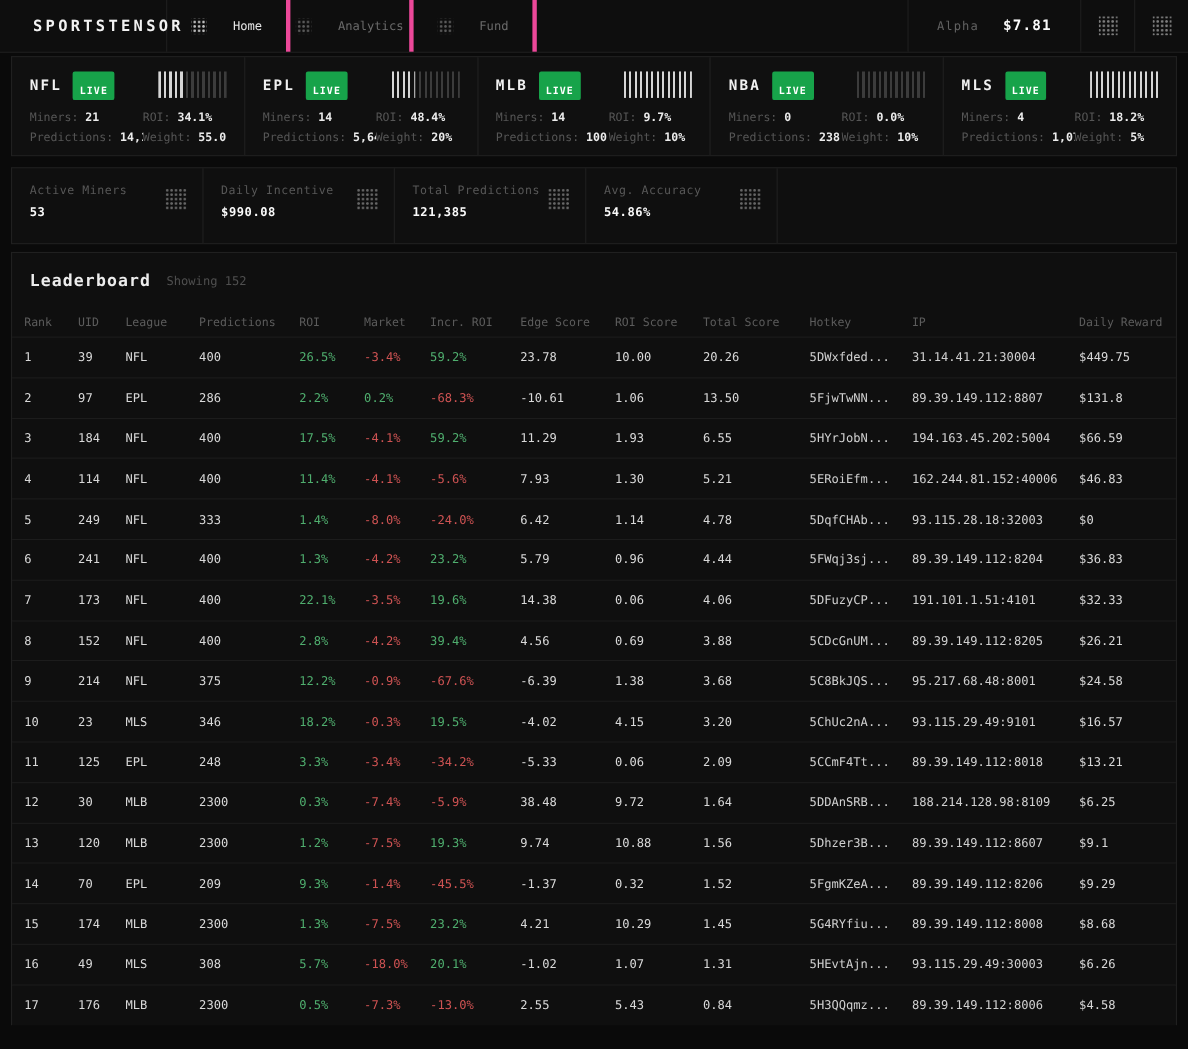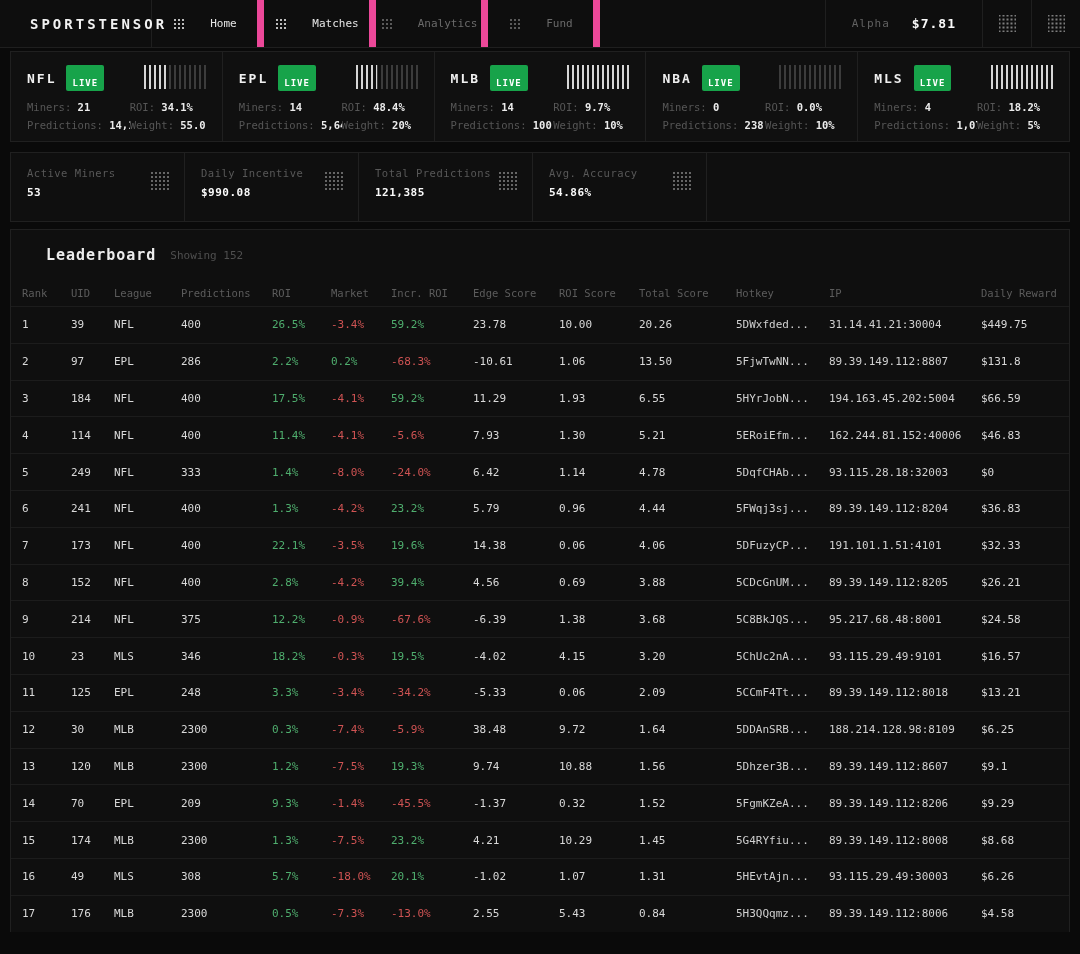--- a/index.html
+++ b/index.html
@@ -6,21 +6,21 @@
   html,body { width:1080px; height:954px; overflow:hidden; }
   body {
     background:#0a0a0a; color:#e8e8e8;
     font-family:"DejaVu Sans Mono","Liberation Mono",monospace;
     font-size:11px;
   }
   
   .topbar { height:48px; display:flex; align-items:stretch; background:#0e0e0e; border-bottom:1px solid #1f1f1f; }
   .brand { width:152px; display:flex; align-items:center; padding-left:30px; font-size:14px; font-weight:bold; letter-spacing:3px; color:#f2f2f2; border-right:1px solid #1f1f1f; }
   .nav { display:flex; align-items:stretch; }
-  .nav-item { width:112px; display:flex; align-items:center; justify-content:center; gap:24px; border-right:7px solid #ec4899; cursor:pointer; background:none; border-top:none; border-bottom:none; border-left:none; font:inherit; }
+  .nav-item { width:112px; display:flex; align-items:center; justify-content:center; gap:24px; border-right:4px solid #ec4899; cursor:pointer; background:none; border-top:none; border-bottom:none; border-left:none; font:inherit; }
   .nav-item .dotgrid { width:14px; height:14px; }
   .nav-item.active { color:#e5e5e5; }
   .nav-item.dim { color:#6a6a6a; }
   .nav-item.active .dotgrid { color:#bdbdbd; }
   .nav-item.dim .dotgrid { color:#5a5a5a; }
   .dotgrid { background-image:radial-gradient(circle, currentColor 1px, transparent 1.3px); background-size:4px 4px; background-position:center; color:#8a8a8a; }
   .topbar-spacer { flex:1; }
   .alpha-box { display:flex; align-items:center; gap:22px; padding:0 26px; border-left:1px solid #1f1f1f; }
   .alpha-label { color:#616161; letter-spacing:1px; }
   .alpha-price { color:#fafafa; font-weight:bold; font-size:13px; letter-spacing:1px; }
@@ -43,21 +43,21 @@
   
   .stats-row { margin:10px 10px 0; border:1px solid #202020; background:#0f0f0f; display:flex; height:70px; }
   .stat-card { width:174px; border-right:1px solid #202020; padding:14px 16px 0; position:relative; }
   .stat-label { color:#585858; font-size:10.5px; letter-spacing:.5px; }
   .stat-value { color:#fafafa; font-size:11px; font-weight:bold; margin-top:7px; letter-spacing:.5px; }
   .stat-icon { position:absolute; right:14px; top:18px; width:20px; height:20px; color:#666; }
   .stats-spacer { flex:1; }
   
   .board { margin:7px 10px 0; border:1px solid #202020; border-bottom:none; background:#0f0f0f; }
   .board-head { display:flex; align-items:center; padding:16px 16px 15px; }
-  .board-title { font-size:15px; font-weight:bold; letter-spacing:1px; color:#ececec;margin-left:19px; }
+  .board-title { font-size:15px; font-weight:bold; letter-spacing:1px; color:#ececec; }
   .board-showing { color:#4f4f4f; font-size:11px; margin-left:14px; }
   .board-search { margin-left:auto; width:394px; height:30px; background:#171717; border:1px solid #1f1f1f; border-radius:2px; color:#bdbdbd; font:inherit; padding:0 12px; }
   .board-search::placeholder { color:#4d4d4d; }
   
   .tbl-grid { display:grid; grid-template-columns:49px 43px 67px 91px 59px 60px 82px 86px 80px 97px 93px 152px 90px; padding-left:11px; align-items:center; }
   .tbl-header { height:27px; color:#5c5c5c; font-size:10.5px; }
   .tbl-row { height:36.8px; border-top:1px solid #1c1c1c; color:#d9d9d9; cursor:pointer; }
   .cell { white-space:nowrap; overflow:hidden; }
   .pos { color:#4fae6e; }
   .neg { color:#cf5353; }
@@ -68,24 +68,20 @@
 
 <div class="topbar">
   <div class="brand">SPORTSTENSOR</div>
   <div class="nav">
 
       <button class="nav-item active">
         <span class="dotgrid"></span>
         <span>Home</span>
       </button>
 
-      <button class="nav-item active">
-        <span class="dotgrid"></span>
-        <span>Matches</span>
-      </button>
 
       <button class="nav-item dim">
         <span class="dotgrid"></span>
         <span>Analytics</span>
       </button>
 
       <button class="nav-item dim">
         <span class="dotgrid"></span>
         <span>Fund</span>
       </button>

